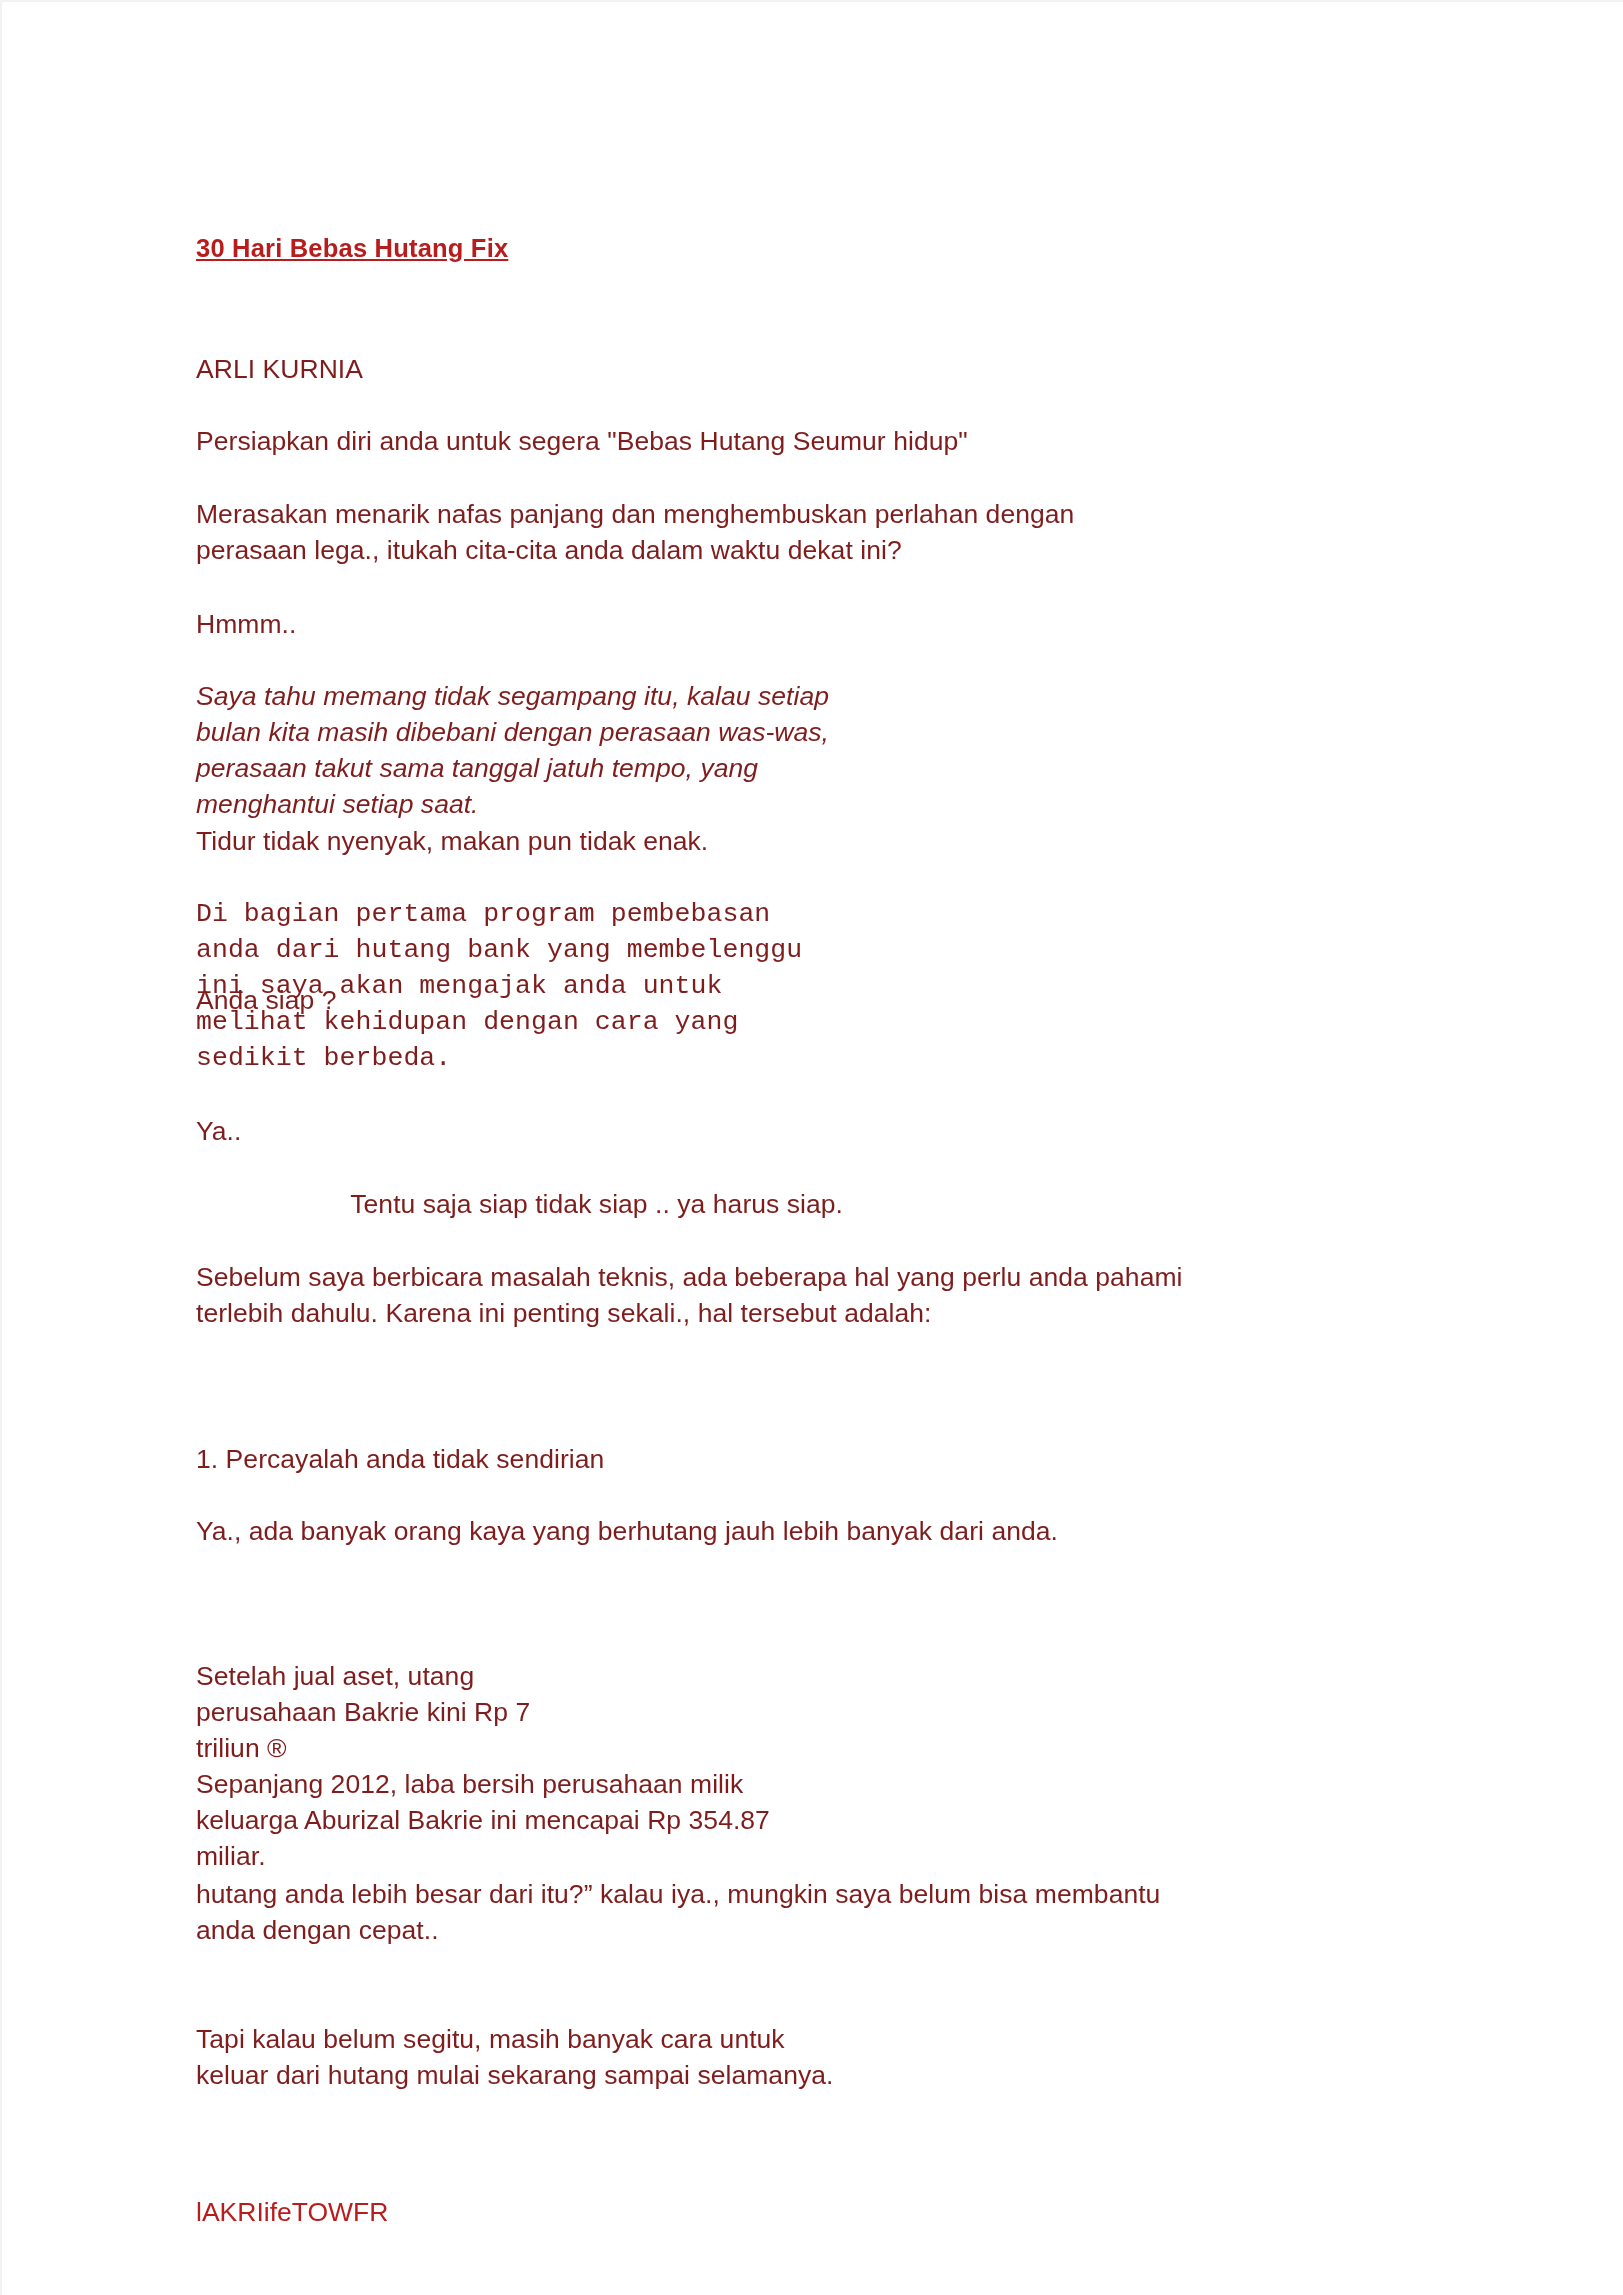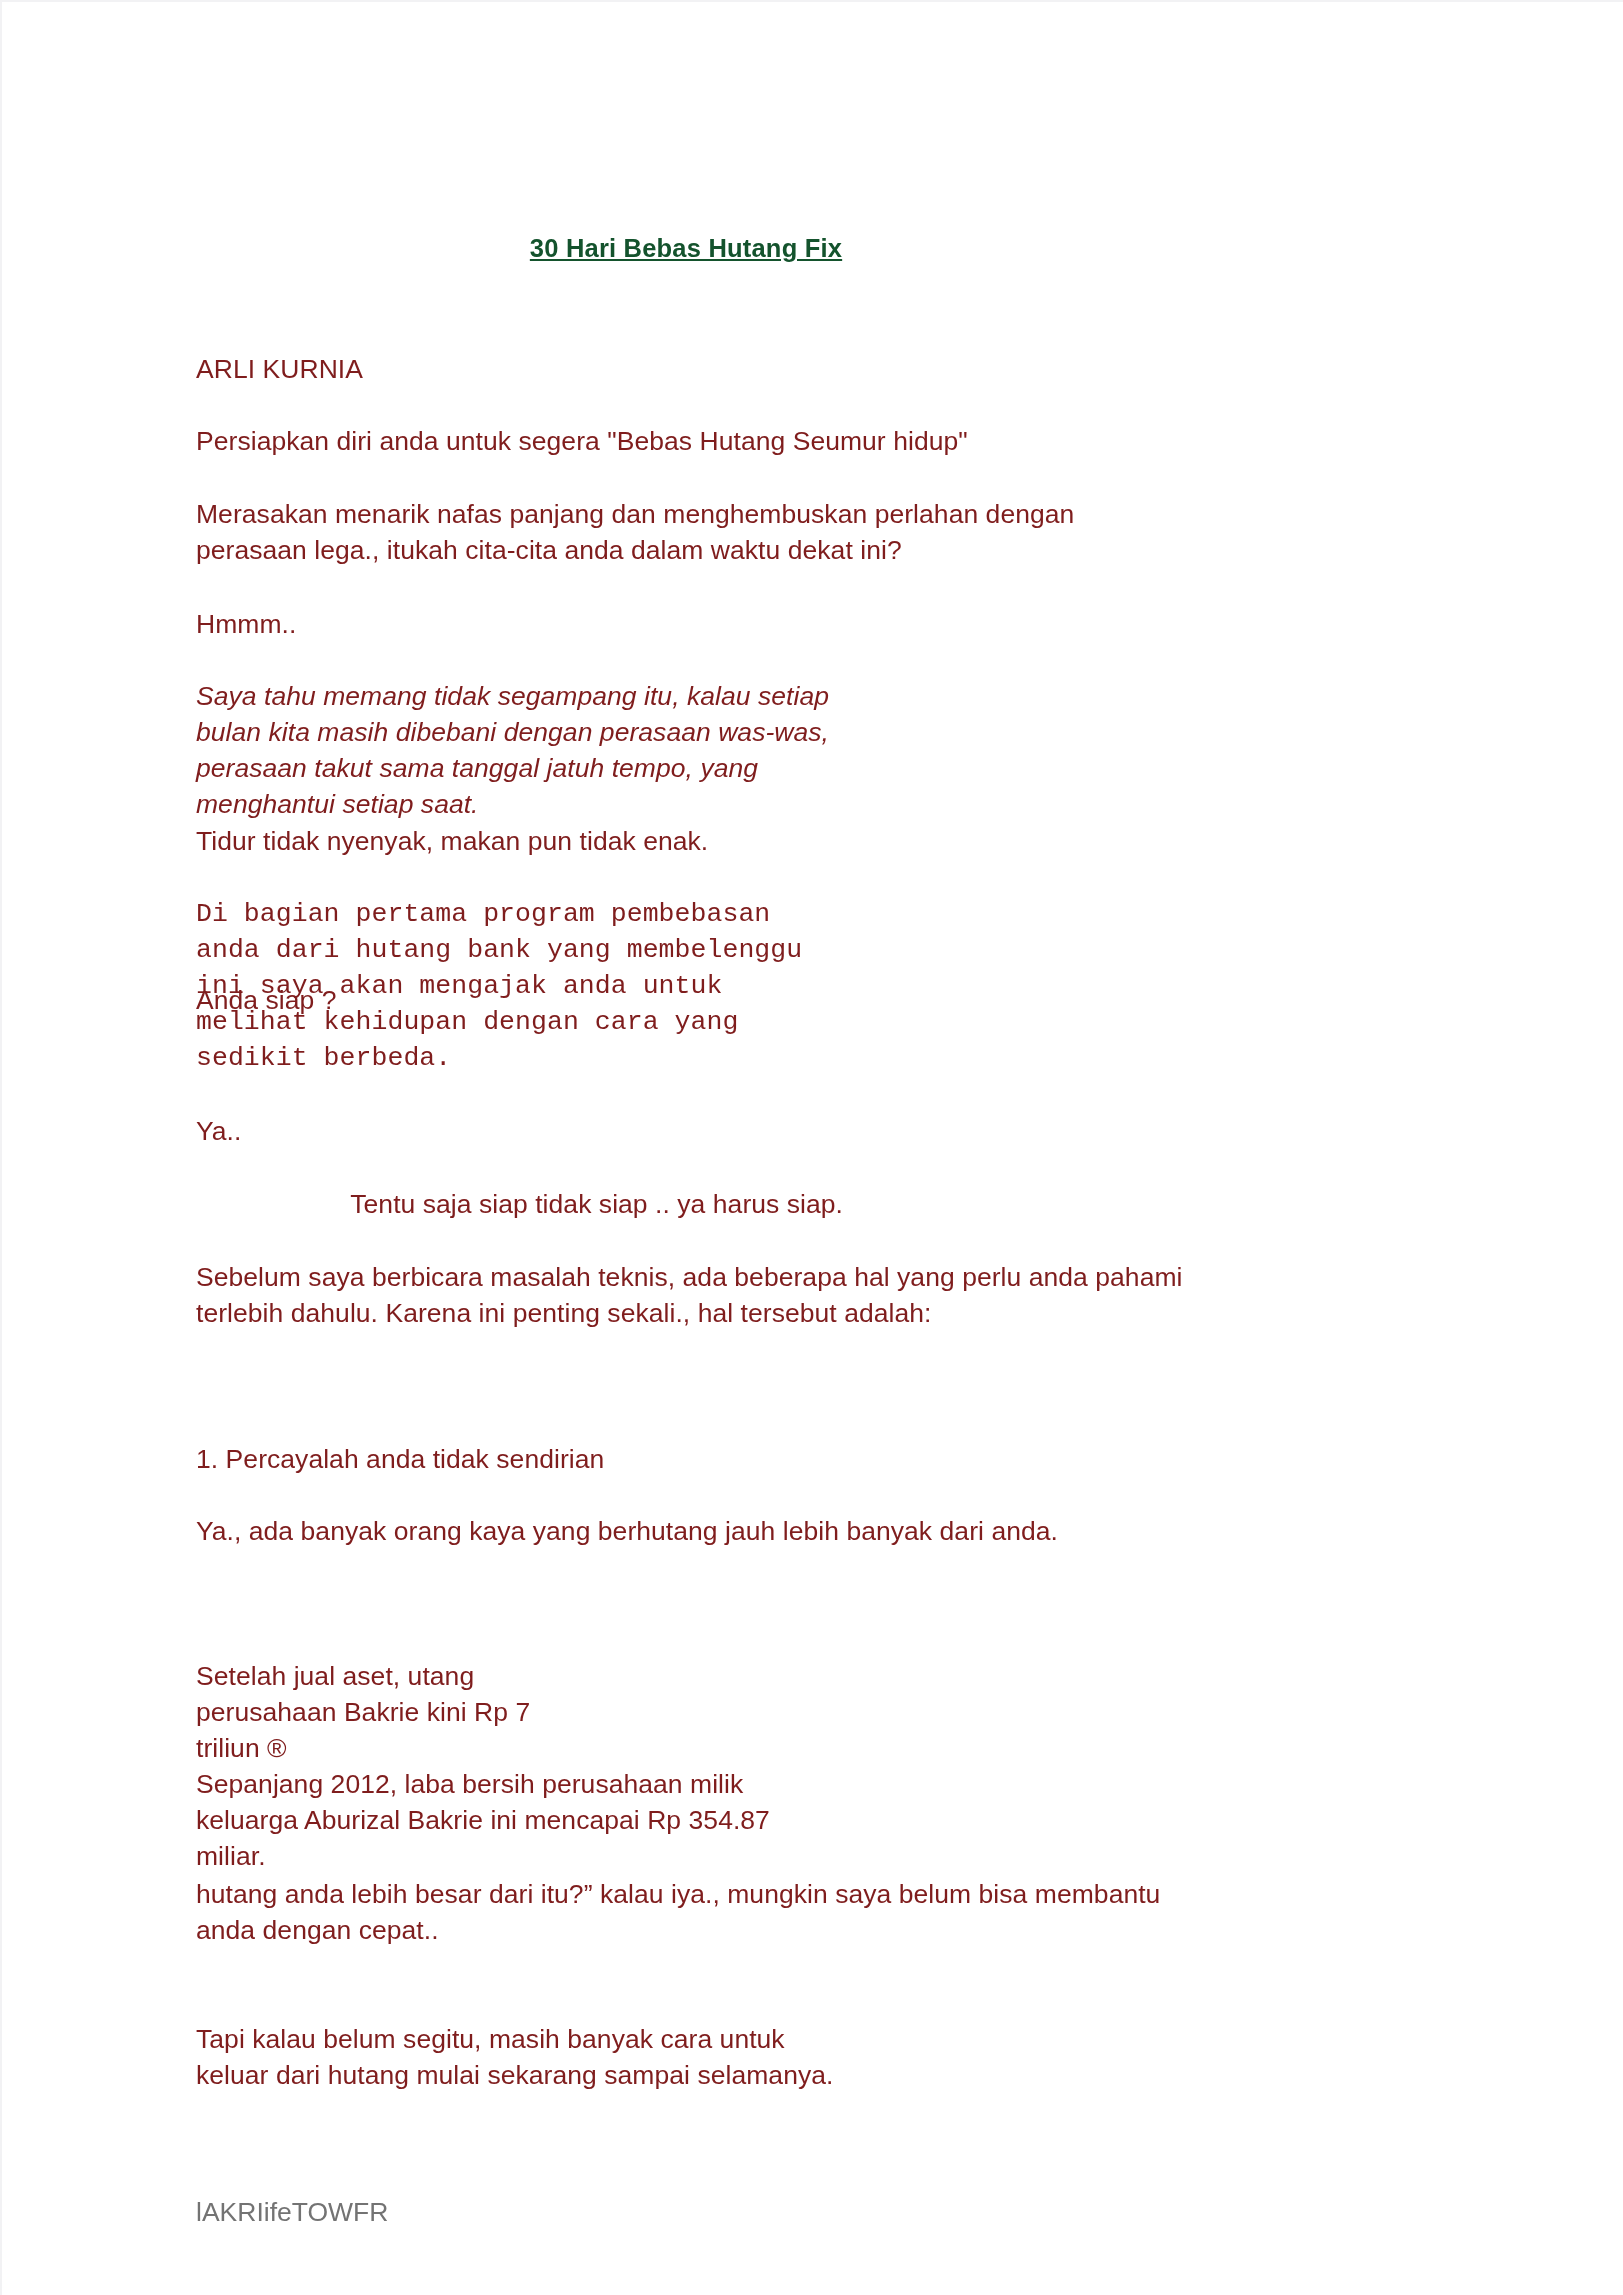--- a/index.html
+++ b/index.html
@@ -27,25 +27,25 @@
     left: 194px;
     top: 0;
     width: 980px;
   }
   
   .doc-title {
     position: absolute;
     left: 0;
     top: 231px;
     width: 980px;
-    text-align: center;
+    text-align: left;
     font-weight: bold;
     font-size: 25.5px;
     line-height: 1.2;
-    color: #14532d;
+    color: #b91c1c;
     text-decoration: underline;
     letter-spacing: 0.2px;
     white-space: nowrap;
   }
   
   .block {
     position: absolute;
     left: 0;
     font-size: 26.5px;
     line-height: 36px;
@@ -53,21 +53,21 @@
     letter-spacing: 0.05px;
     font-stretch: condensed;
   }
   .block.narrow { width: 647px; }
   .block.wide   { width: 990px; }
   .signature {
     position: absolute;
     left: 0;
     font-size: 26.5px;
     line-height: 36px;
-    color: #737373;
+    color: #b91c1c;
     white-space: nowrap;
   }
 </style>
 </head>
 <body>
 
 <div class="page">
   <div class="content">
 
     <div class="doc-title">30 Hari Bebas Hutang Fix</div>

